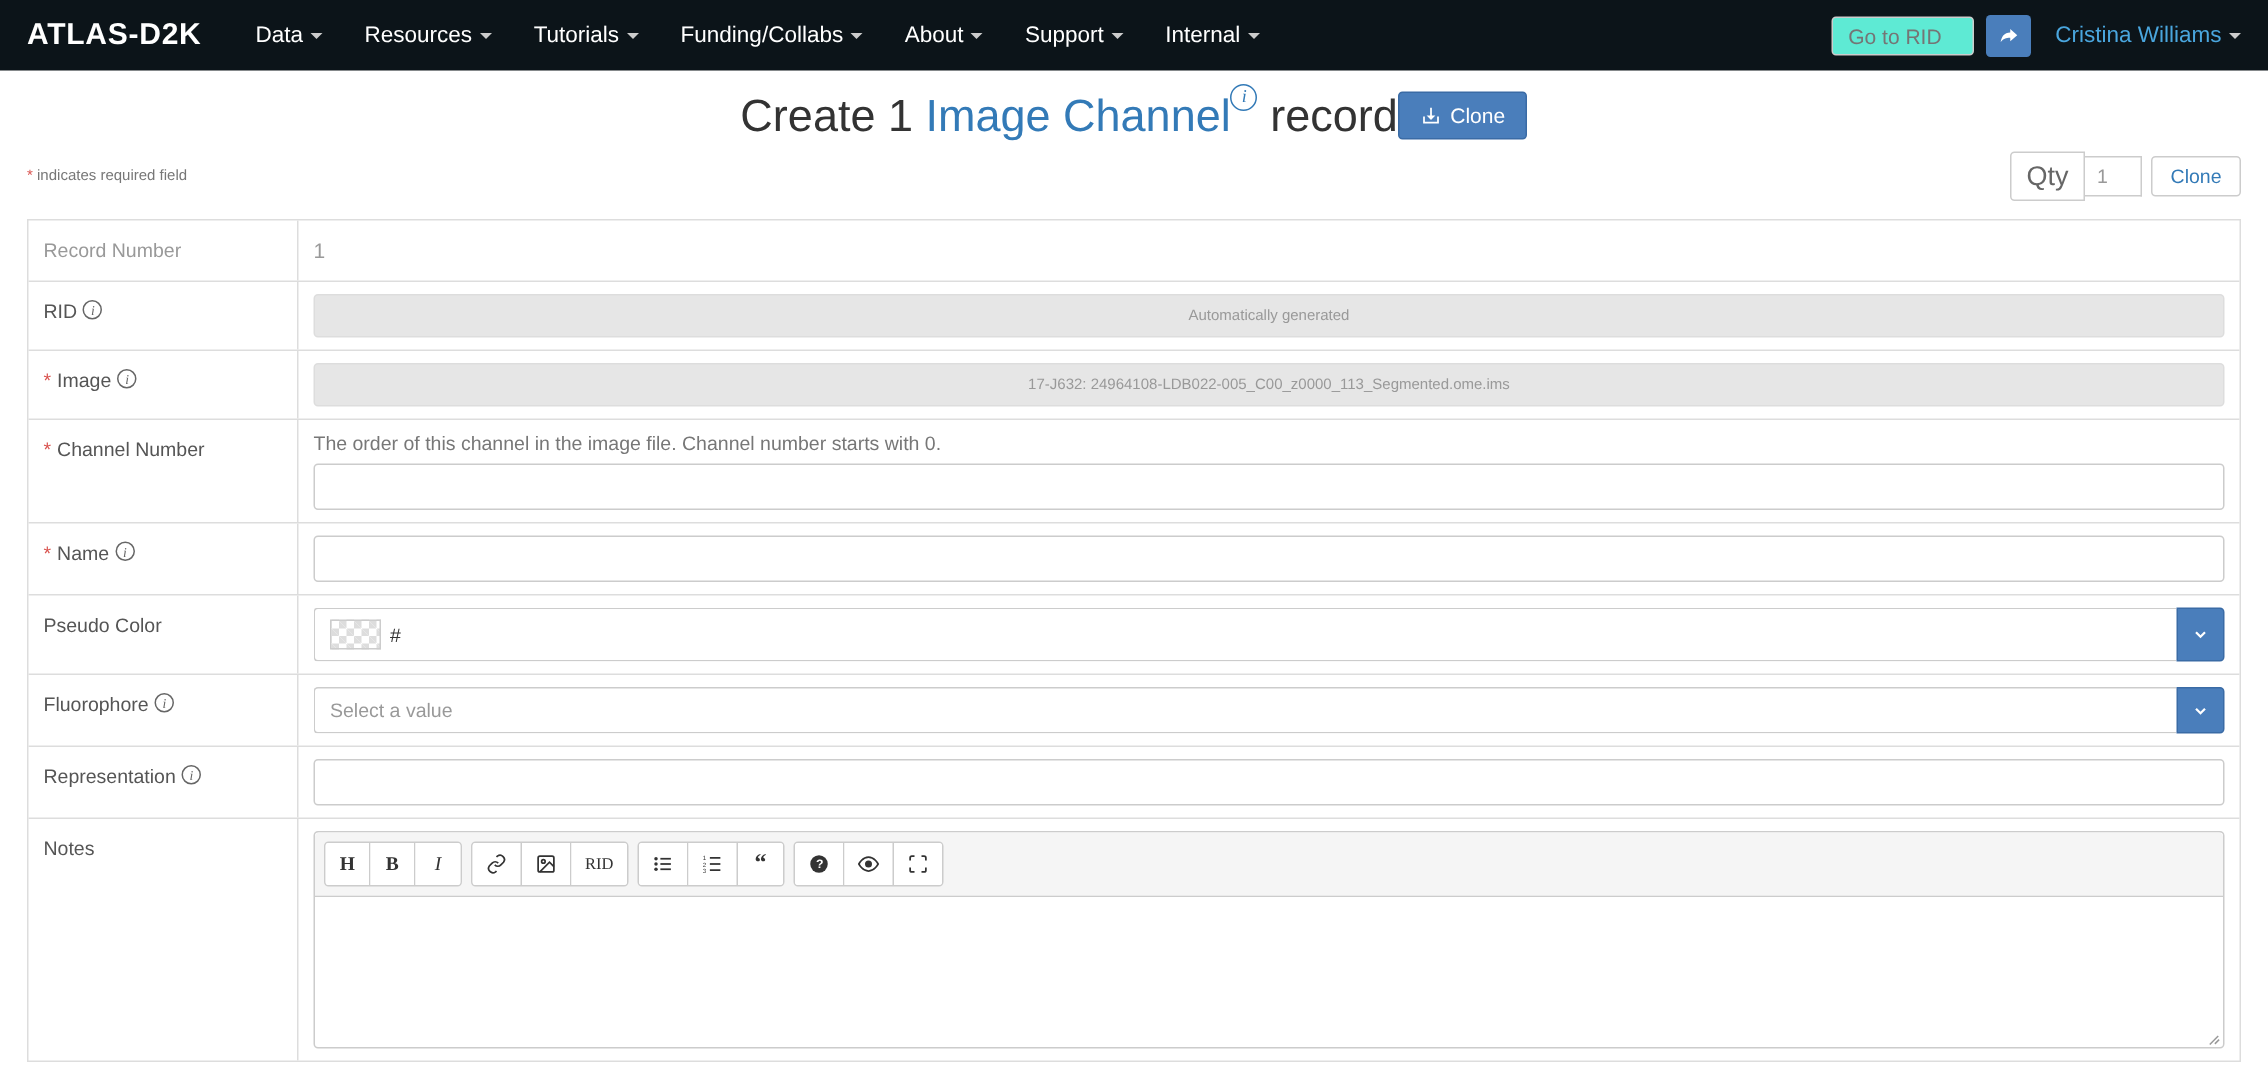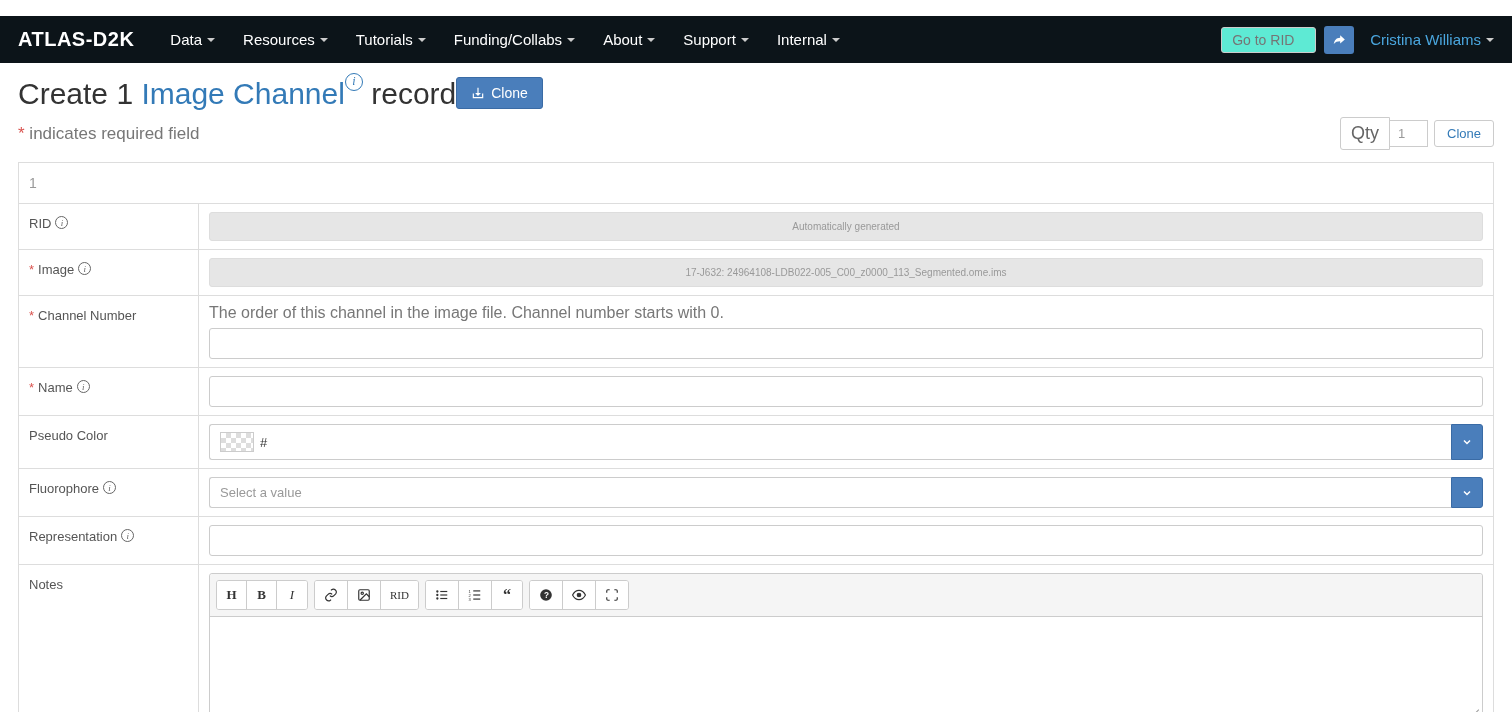--- a/index.html
+++ b/index.html
@@ -1,56 +1,56 @@
 <!DOCTYPE html>
 <html><head>
 <meta charset="utf-8">
 <style>
 * { box-sizing: border-box; margin: 0; padding: 0; }
 body { font-family: -apple-system, "Helvetica Neue", Helvetica, Arial, sans-serif; font-size: 14px; color: #333; background: #fff; }
 
 
-.navbar { background: #0c1419; height: 47px; display: flex; align-items: center; padding: 13px 18px; margin-top: 16px; }
+.navbar { background: #0c1419; height: 47px; display: flex; align-items: center; padding: 13px 18px; }
 .brand { color: #fff; font-weight: 700; font-size: 20px; letter-spacing: 0.5px; margin-right: 22px; }
 .nav-items { display: flex; align-items: center; gap: 0; }
 .nav-item { color: #fff; padding: 0 14px; font-size: 15px; cursor: pointer; display: flex; align-items: center; gap: 5px; height: 60px; }
 .caret { width: 0; height: 0; border-left: 4px solid transparent; border-right: 4px solid transparent; border-top: 4px solid #ccc; display: inline-block; }
 .nav-right { margin-left: auto; display: flex; align-items: center; gap: 8px; }
 .rid-search { background: #5eead4; border: 1px solid #ccc; border-radius: 3px; padding: 4px 10px; font-size: 14px; width: 95px; color: #333; }
 .rid-go { background: #4a7ebb; color: #fff; border: none; border-radius: 3px; width: 30px; height: 28px; display: flex; align-items: center; justify-content: center; cursor: pointer; }
 .user-link { color: #4aa6de; font-size: 15px; cursor: pointer; display: flex; align-items: center; gap: 5px; padding-left: 8px; }
 
 
-.page-head { display: flex; align-items: flex-start; justify-content: flex-start; padding: 14px 18px 0 18px; }
+.page-head { display: flex; align-items: flex-start; justify-content: center; padding: 14px 18px 0 18px; }
 .page-title { font-size: 30px; font-weight: 400; color: #333; }
 .page-title .link { color: #337ab7; }
 .info-sup { display: inline-flex; align-items: center; justify-content: center; width: 18px; height: 18px; border: 1.5px solid #337ab7; border-radius: 50%; font-size: 12px; color: #337ab7; font-style: italic; font-family: Georgia, serif; vertical-align: super; position: relative; top: -8px; }
 .save-btn { background: #4a7ebb; color: #fff; border: 1px solid #3a6ba5; border-radius: 3px; padding: 7px 14px; font-size: 14px; cursor: pointer; display: flex; align-items: center; gap: 6px; }
 
 
 .sub-head { display: flex; align-items: center; justify-content: space-between; padding: 6px 18px 12px 18px; }
-.req-note { font-size: 17px; color: #777; }
+.req-note { font-size: 10px; color: #777; }
 .req-note .star { color: #d9534f; }
 .qty-clone { display: flex; align-items: center; gap: 0; }
 .qty-label { border: 1px solid #ccc; border-radius: 3px 0 0 3px; padding: 5px 10px; font-size: 18px; color: #666; background: #fff; }
 .qty-input { border: 1px solid #ccc; border-left: none; padding: 5px 8px; font-size: 13px; width: 38px; text-align: left; color: #999; }
 .clone-btn { border: 1px solid #ccc; border-radius: 3px; padding: 5px 12px; font-size: 13px; color: #337ab7; background: #fff; cursor: pointer; margin-left: 6px; }
 
 
 .form-table { margin: 0 18px; border: 1px solid #ddd; border-collapse: collapse; width: calc(100% - 36px); }
 .form-row { display: flex; border-bottom: 1px solid #ddd; }
 .form-row:last-child { border-bottom: none; }
 .label-cell { width: 180px; min-width: 180px; padding: 12px 10px; border-right: 1px solid #ddd; font-size: 13px; color: #555; display: flex; align-items: flex-start; gap: 4px; }
 .label-cell.header { color: #999; }
 .label-cell .star { color: #d9534f; }
 .info-icon { display: inline-flex; align-items: center; justify-content: center; width: 13px; height: 13px; border: 1px solid #666; border-radius: 50%; font-size: 9px; color: #666; font-style: italic; font-family: Georgia, serif; cursor: help; }
 .value-cell { flex: 1; padding: 8px 10px; display: flex; flex-direction: column; gap: 6px; }
 .value-cell.header { color: #999; padding: 12px 10px; }
 .readonly-field { background: #e6e6e6; border: 1px solid #ddd; border-radius: 3px; padding: 8px 12px; color: #999; font-size: 10px; width: 100%; text-align: center; }
-.hint { color: #777; font-size: 16px; }
+.hint { color: #777; font-size: 13px; }
 .text-input { border: 1px solid #ccc; border-radius: 3px; padding: 7px 10px; font-size: 13px; width: 100%; }
 .dropdown-wrap { display: flex; width: 100%; }
 .dropdown-field { flex: 1; border: 1px solid #ccc; border-right: none; border-radius: 3px 0 0 3px; padding: 7px 10px; font-size: 13px; color: #999; display: flex; align-items: center; gap: 6px; background: #fff; }
 .dropdown-toggle { width: 32px; background: #4a7ebb; border: 1px solid #3a6ba5; border-radius: 0 3px 3px 0; display: flex; align-items: center; justify-content: center; cursor: pointer; }
 .dropdown-toggle svg { stroke: #fff; }
 .checker { width: 34px; height: 20px; background-image: linear-gradient(45deg, #ddd 25%, transparent 25%, transparent 75%, #ddd 75%), linear-gradient(45deg, #ddd 25%, transparent 25%, transparent 75%, #ddd 75%); background-size: 10px 10px; background-position: 0 0, 5px 5px; background-color: #fff; border: 1px solid #ccc; }
 
 
 .editor { border: 1px solid #ccc; border-radius: 3px; width: 100%; }
 .editor-toolbar { background: #f5f5f5; border-bottom: 1px solid #ccc; padding: 6px; display: flex; gap: 6px; border-radius: 3px 3px 0 0; }
@@ -132,20 +132,21 @@
   <div class="qty-clone">
     <span class="qty-label">Qty</span>
     <input class="qty-input" value="1" style="">
     <button class="clone-btn">Clone</button>
   </div>
 </div>
 
 <div class="form-table">
 
   <div class="form-row">
+    <div class="label-cell header">Record Number</div>
     <div class="value-cell header">1</div>
   </div>
 
   <div class="form-row">
     <div class="label-cell">
       <span>RID</span>
       <span class="info-icon">i</span>
     </div>
     <div class="value-cell">
       <div class="readonly-field">Automatically generated</div>

